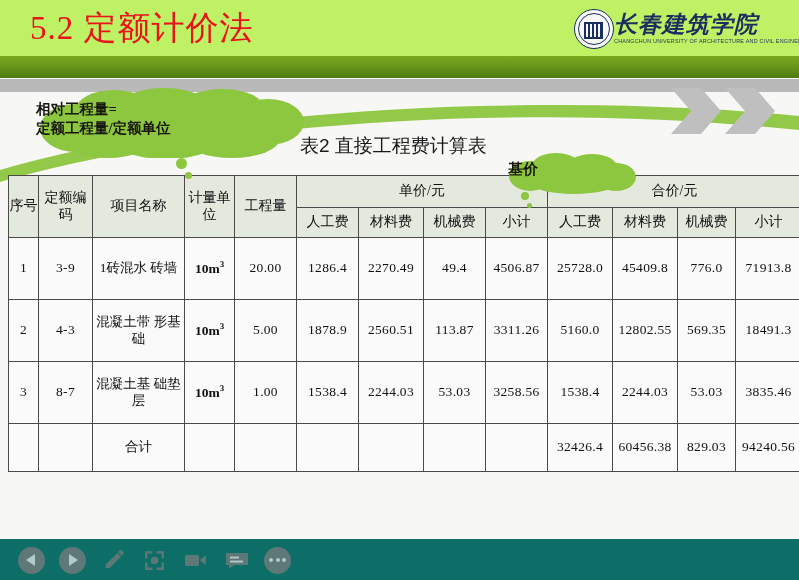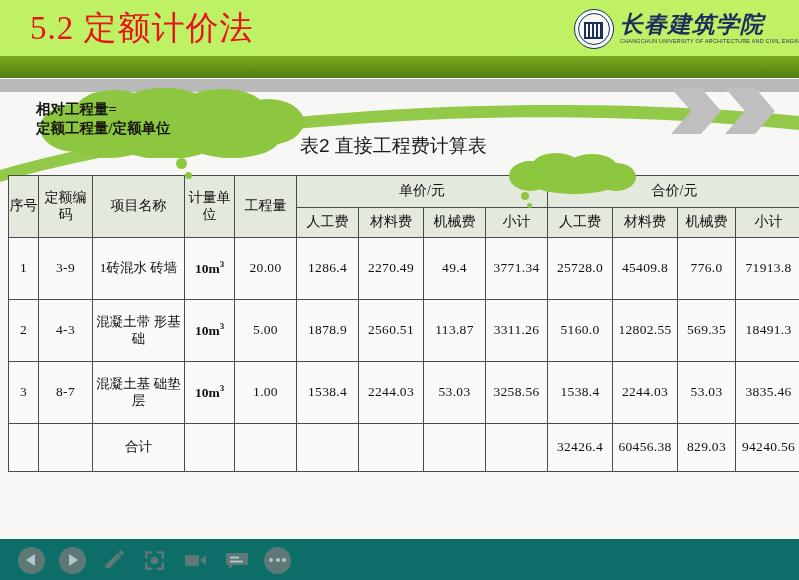--- a/index.html
+++ b/index.html
@@ -39,21 +39,20 @@
 
   
   .logo-wrap {
     position: absolute;
     right: 10px;
     top: 5px;
     width: 215px;
     height: 48px;
     display: flex;
     align-items: center;
-    gap: 6px;
   }
   .logo-seal {
     width: 38px; height: 38px;
     border-radius: 50%;
     border: 1.6px solid #1b2f5e;
     position: relative;
     flex: 0 0 auto;
     background: #f7f7f5;
   }
   .logo-seal::after {
@@ -346,20 +345,21 @@
       <g fill="#8dc63f">
         <ellipse cx="22" cy="24" rx="21" ry="15"></ellipse>
         <ellipse cx="48" cy="14" rx="24" ry="13"></ellipse>
         <ellipse cx="84" cy="15" rx="25" ry="13"></ellipse>
         <ellipse cx="108" cy="25" rx="20" ry="14"></ellipse>
         <ellipse cx="66" cy="30" rx="44" ry="12"></ellipse>
         <rect x="20" y="15" width="90" height="18"></rect>
       </g>
     </svg>
   </div>
+  <div class="cloud-text" id="cloud2-text">基价</div>
   <div class="cloud-dot" style="left:521px; top:192px; width:8px; height:8px;"></div>
   <div class="cloud-dot" style="left:527px; top:203px; width:5px; height:5px;"></div>
 
   <div class="table-caption">表2  直接工程费计算表</div>
 
   <div class="tbl-wrap">
     <table class="fee">
       <colgroup>
         <col style="width:30px">
         <col style="width:54px">
@@ -401,21 +401,21 @@
         <tr class="data-row">
           <td class="num">1</td>
           <td class="num">3-9</td>
           <td class="cell-name">1砖混水
 砖墙</td>
           <td class="cell-unit"><span>10m</span><sup>3</sup></td>
           <td class="num">20.00</td>
           <td class="num">1286.4</td>
           <td class="num">2270.49</td>
           <td class="num">49.4</td>
-          <td class="num">3771.34</td>
+          <td class="num">4506.87</td>
           <td class="num">25728.0</td>
           <td class="num">45409.8</td>
           <td class="num">776.0</td>
           <td class="num">71913.8</td>
         </tr>
 
         <tr class="data-row">
           <td class="num">2</td>
           <td class="num">4-3</td>
           <td class="cell-name">混凝土带

